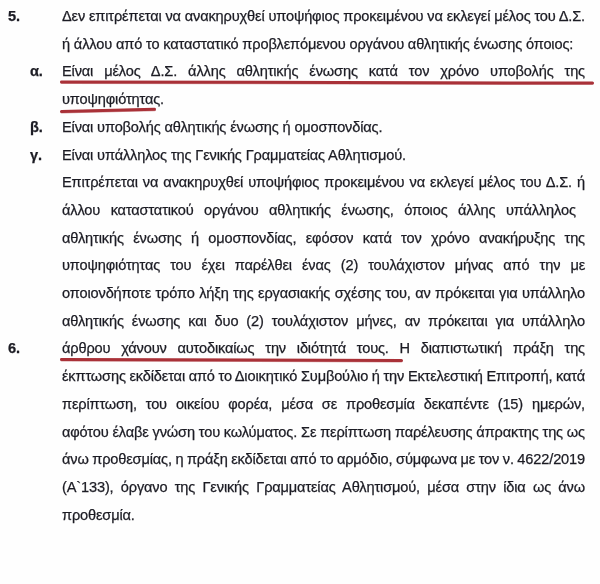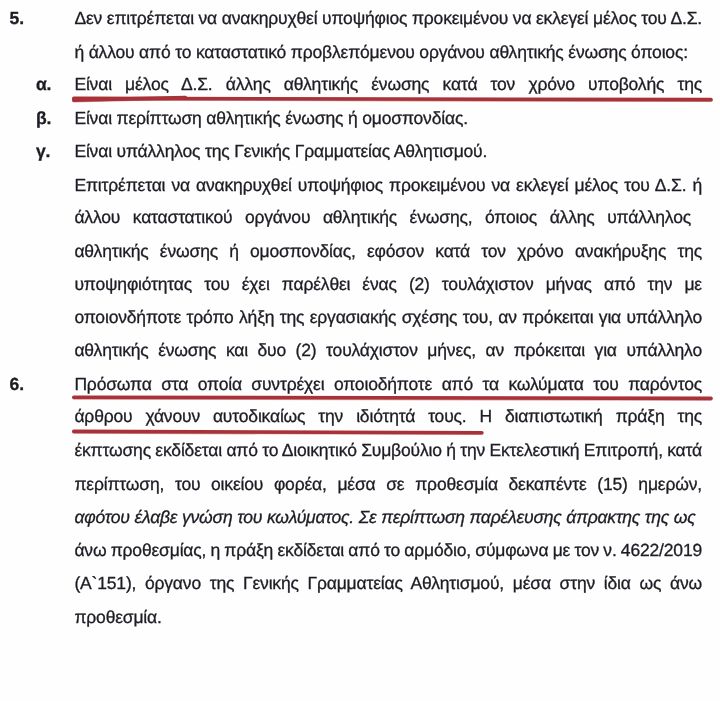--- a/index.html
+++ b/index.html
@@ -52,28 +52,29 @@
     </div>
   </div>
 
   <div class="sec">
     <span class="marker m2">α.</span>
     <div class="line just" style="word-spacing: 7.10938px;">
       <span class="ltext">Είναι μέλος Δ.Σ. άλλης αθλητικής ένωσης κατά τον χρόνο υποβολής της</span>
       <span class="ul ul-a1"></span>
     </div>
     <div class="line last">
+      <span class="ltext">υποψηφιότητας.</span>
       <span class="ul ul-a2"></span>
     </div>
   </div>
 
   <div class="sec">
     <span class="marker m2">β.</span>
     <div class="line last">
-      <span class="ltext">Είναι περίπτωση αθλητικής ένωσης ή ομοσπονδίας.</span>
+      <span class="ltext">Είναι υποβολής αθλητικής ένωσης ή ομοσπονδίας.</span>
     </div>
   </div>
 
   <div class="sec">
     <span class="marker m2">γ.</span>
     <div class="line last">
       <span class="ltext">Είναι υπάλληλος της Γενικής Γραμματείας Αθλητισμού.</span>
     </div>
   </div>
 
@@ -93,41 +94,37 @@
     <div class="line just" style="word-spacing: 0.571875px;">
       <span class="ltext">οποιονδήποτε τρόπο λήξη της εργασιακής σχέσης του, αν πρόκειται για υπάλληλο</span>
     </div>
     <div class="line just" style="word-spacing: 4.09219px;">
       <span class="ltext">αθλητικής ένωσης και δυο (2) τουλάχιστον μήνες, αν πρόκειται για υπάλληλο</span>
     </div>
   </div>
 
   <div class="sec">
     <span class="marker m1">6.</span>
-    <div class="line just" style="word-spacing: 3.98785px;">
-      <span class="ltext">Πρόσωπα στα οποία συντρέχει οποιοδήποτε από τα κωλύματα του παρόντος</span>
-      <span class="ul ul-61"></span>
-    </div>
     <div class="line just" style="word-spacing: 6.88889px;">
       <span class="ltext">άρθρου χάνουν αυτοδικαίως την ιδιότητά τους. Η διαπιστωτική πράξη της</span>
       <span class="ul ul-62"></span>
     </div>
     <div class="line just" style="word-spacing: -0.223438px;">
       <span class="ltext">έκπτωσης εκδίδεται από το Διοικητικό Συμβούλιο ή την Εκτελεστική Επιτροπή, κατά</span>
     </div>
     <div class="line just" style="word-spacing: 5.02431px;">
       <span class="ltext">περίπτωση, του οικείου φορέα, μέσα σε προθεσμία δεκαπέντε (15) ημερών,</span>
     </div>
-    <div class="line just" style="word-spacing: -0.015625px; font-style: italic;">
+    <div class="line just" style="word-spacing: -0.015625px;">
       <span class="ltext">αφότου έλαβε γνώση του κωλύματος. Σε περίπτωση παρέλευσης άπρακτης της ως</span>
     </div>
     <div class="line just" style="word-spacing: -0.355469px;">
       <span class="ltext">άνω προθεσμίας, η πράξη εκδίδεται από το αρμόδιο, σύμφωνα με τον ν. 4622/2019</span>
     </div>
     <div class="line just" style="word-spacing: 3.375px;">
-      <span class="ltext">(Α`151), όργανο της Γενικής Γραμματείας Αθλητισμού, μέσα στην ίδια ως άνω</span>
+      <span class="ltext">(Α`133), όργανο της Γενικής Γραμματείας Αθλητισμού, μέσα στην ίδια ως άνω</span>
     </div>
     <div class="line last">
       <span class="ltext">προθεσμία.</span>
     </div>
   </div>
 
 </div>
 
 </body></html>

